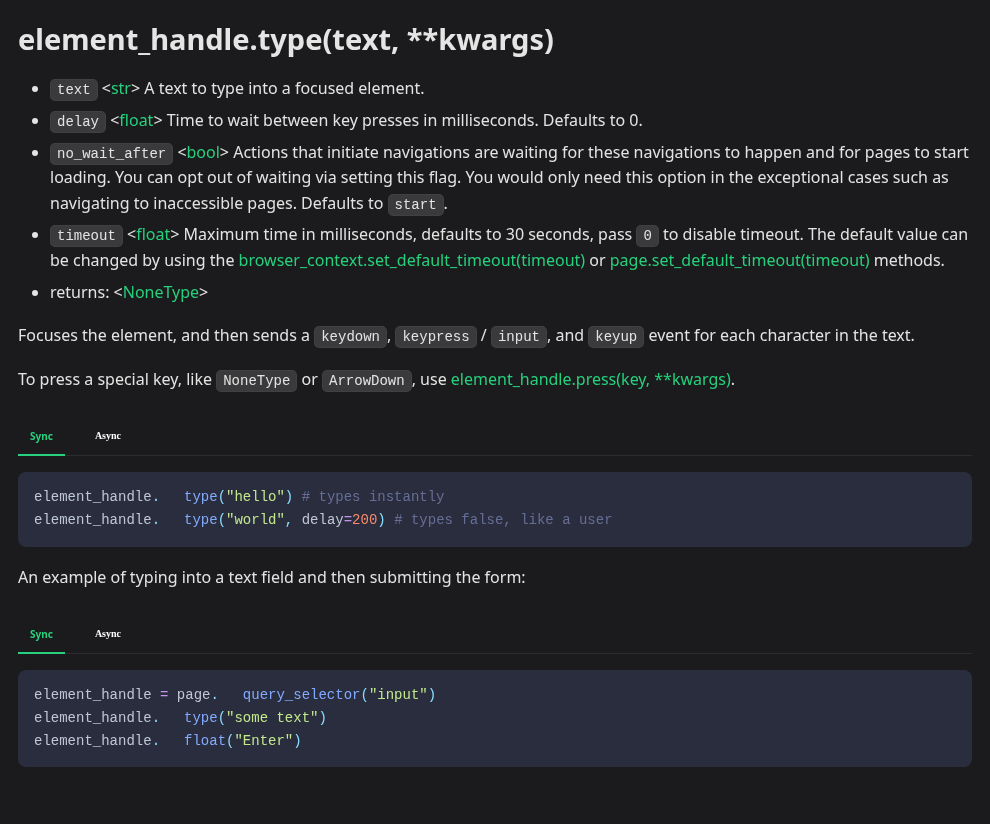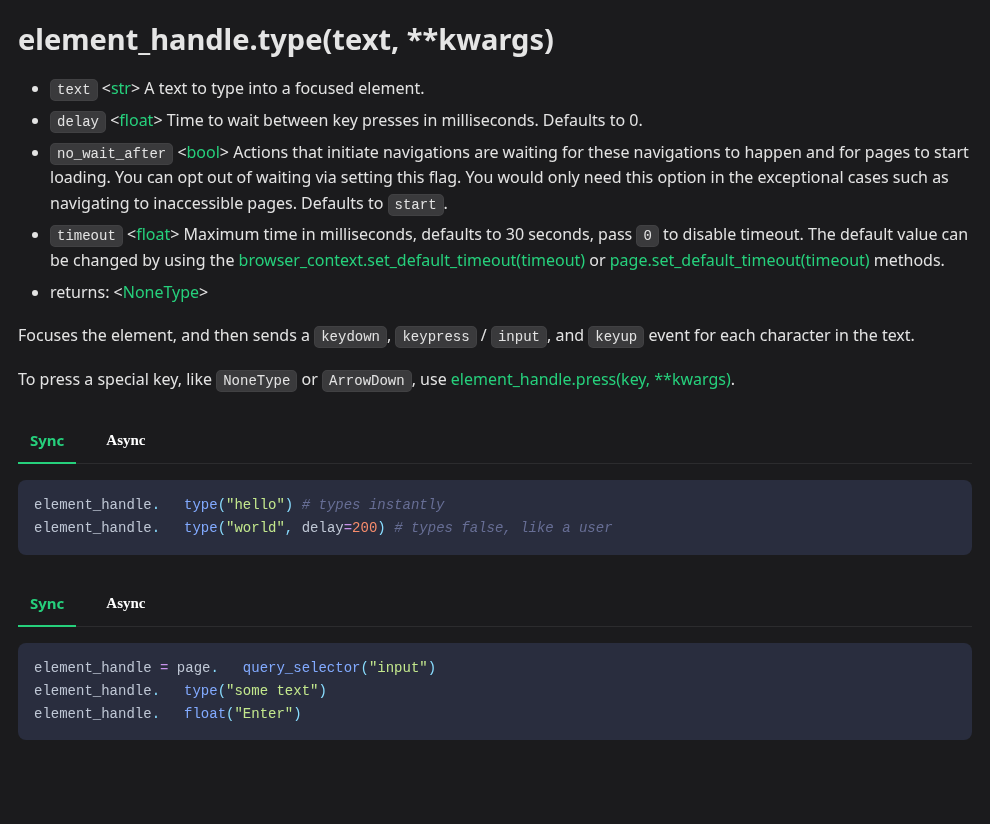--- a/index.html
+++ b/index.html
@@ -63,21 +63,21 @@
   }
   .tabs {
     display: flex;
     gap: 18px;
     border-bottom: 1px solid rgba(255,255,255,0.08);
     margin-top: 26px;
   }
   .tab {
     padding: 10px 12px 10px 12px;
     font-weight: 700;
-    font-size: 15px;
+    font-size: 10px;
     cursor: pointer;
     border-bottom: 2px solid transparent;
     margin-bottom: -1px;
   }
   .tab.active {
     color: var(--link);
     border-bottom-color: var(--link);
   }
   .tab.inactive {
     color: var(--tab-inactive);
@@ -92,21 +92,21 @@
     padding: 14px 16px;
     border-radius: 8px;
     margin: 16px 0;
     overflow-x: auto;
     white-space: pre;
   }
   .tk-fn { color: var(--codeblock-fn); margin-left: 24px; }
   .tk-str { color: var(--codeblock-str); }
   .tk-num { color: var(--codeblock-num); }
   .tk-kw { color: var(--codeblock-kw); font-style: italic; }
-  .tk-cm { color: var(--codeblock-comment); font-style: italic; }
+  .tk-cm { color: var(--codeblock-comment); }
   .tk-pn { color: #89ddff; }
   .tk-id { color: var(--codeblock-text); }
 </style>
 </head>
 <body>
 
 <div class="container">
 
   <h2 class="title">element_handle.type(text, **kwargs)</h2>
 
@@ -147,20 +147,21 @@
   </p>
 
   <div class="tabs">
     <div class="tab active">Sync</div>
     <div class="tab inactive">Async</div>
   </div>
 
   <pre class="codeblock"><span class="tk-id">element_handle</span><span class="tk-pn">.</span><span class="tk-fn">type</span><span class="tk-pn">(</span><span class="tk-str">"hello"</span><span class="tk-pn">)</span><span> </span><span class="tk-cm"># types instantly</span>
 <span class="tk-id">element_handle</span><span class="tk-pn">.</span><span class="tk-fn">type</span><span class="tk-pn">(</span><span class="tk-str">"world"</span><span class="tk-pn">,</span><span> </span><span class="tk-id">delay</span><span class="tk-kw">=</span><span class="tk-num">200</span><span class="tk-pn">)</span><span> </span><span class="tk-cm"># types false, like a user</span></pre>
 
+  <p class="para">An example of typing into a text field and then submitting the form:</p>
 
   <div class="tabs">
     <div class="tab active">Sync</div>
     <div class="tab inactive">Async</div>
   </div>
 
   <pre class="codeblock"><span class="tk-id">element_handle </span><span class="tk-kw">=</span><span class="tk-id"> page</span><span class="tk-pn">.</span><span class="tk-fn">query_selector</span><span class="tk-pn">(</span><span class="tk-str">"input"</span><span class="tk-pn">)</span>
 <span class="tk-id">element_handle</span><span class="tk-pn">.</span><span class="tk-fn">type</span><span class="tk-pn">(</span><span class="tk-str">"some text"</span><span class="tk-pn">)</span>
 <span class="tk-id">element_handle</span><span class="tk-pn">.</span><span class="tk-fn">float</span><span class="tk-pn">(</span><span class="tk-str">"Enter"</span><span class="tk-pn">)</span></pre>
 

